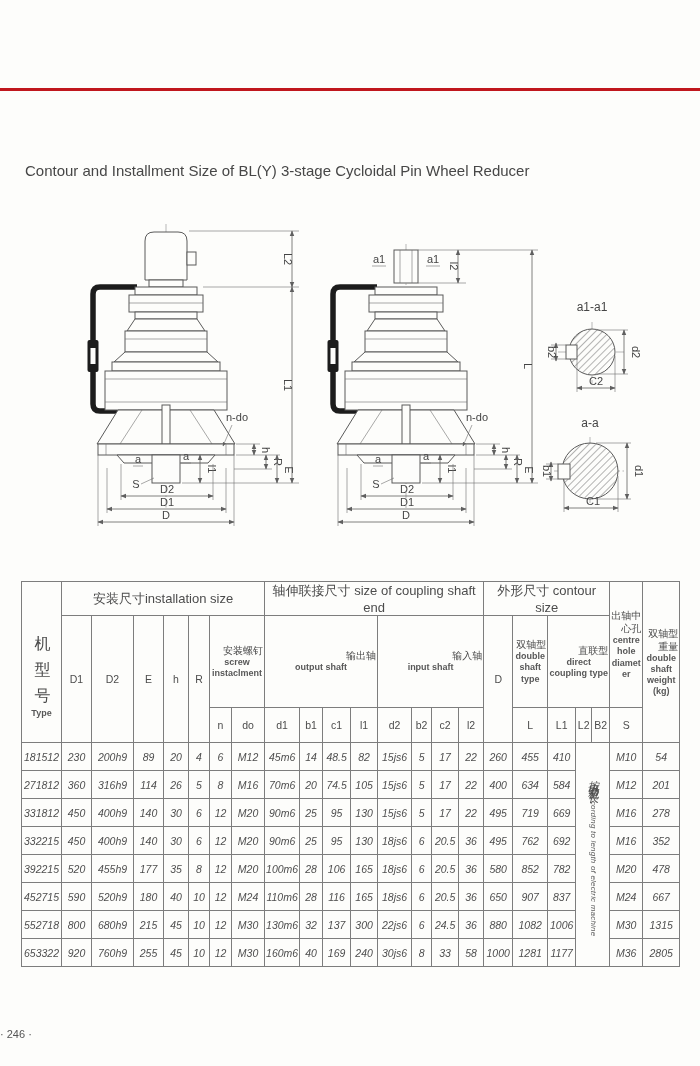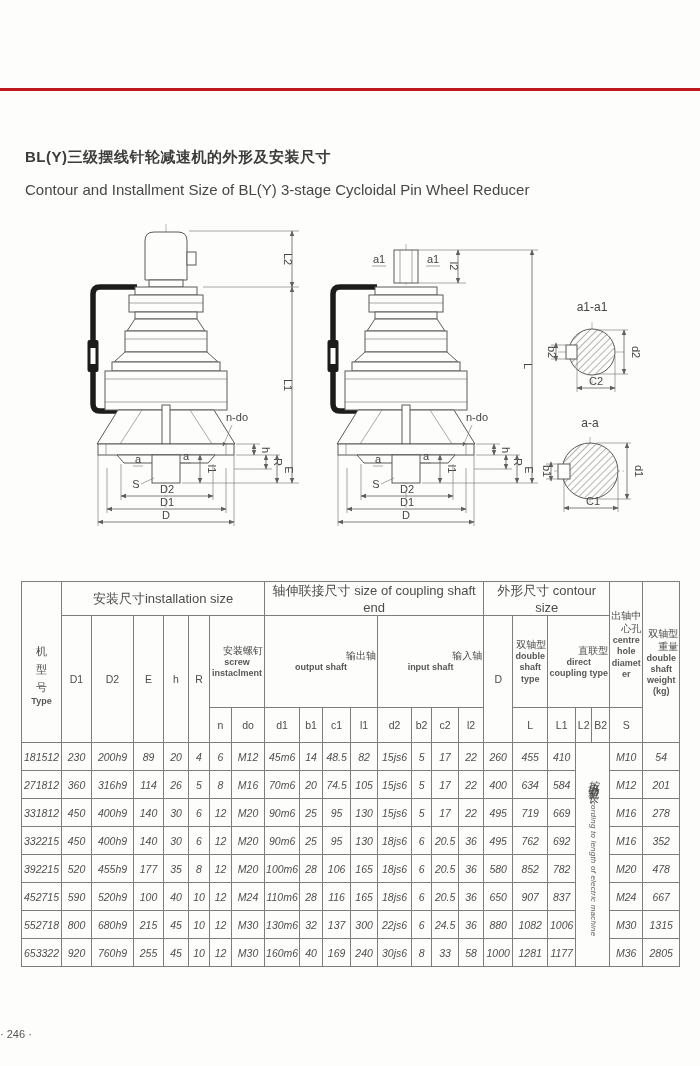--- a/index.html
+++ b/index.html
@@ -28,36 +28,35 @@
                padding:0 1px; font-weight:normal; overflow:hidden; }
   thead tr.rA { height:30px; }
   thead tr.rB { height:92px; }
   thead tr.rC { height:35px; }
   tbody tr { height:28px;font-style:italic; }
   .hz  { font-size:13px; color:#4c4c4c; }
   .he  { font-size:9px; color:#585858; display:block; line-height:1.25; word-wrap:break-word;font-weight:bold; }
   .hz1 { font-size:10px; display:block; line-height:1.3;text-align:right; }
   .sub { font-size:10.5px; color:#4c4c4c; }
   tbody td { font-size:10.5px; color:#4e4e4e; }
-  .typestack { display:inline-block; width:14px; word-break:break-all; font-size:11px; line-height:1.6;margin-top:27px; }
+  .typestack { display:inline-block; width:14px; word-break:break-all; font-size:16px; line-height:1.6;margin-top:27px; }
   .merged-note { background:#fdfdfb; }
   .vnote { writing-mode:vertical-rl; text-orientation:mixed; display:inline-block; max-height:222px; }
   .vzh { font-size:11px; letter-spacing:3px; color:#4a4a4a; }
   .ven { font-size:8px; letter-spacing:.2px; color:#5c5c5c; }
   .pageno { position:absolute; left:0; top:1028px; width:700px; text-align:left;
             font-size:11px; color:#555; }
 </style>
 </head>
 <body>
 
 <div class="page">
   <div class="top-rule"></div>
 
   <div class="titles">
-    <div class="t-zh">BL(Y)三级摆线针轮减速机的外形及安装尺寸</div>
     <div class="t-en">Contour and Installment Size of BL(Y) 3-stage Cycloidal Pin Wheel Reducer</div>
   </div>
 
   <svg class="draw" width="700" height="315" viewBox="0 218 700 315">
     <defs>
       <marker id="ar" viewBox="0 0 10 10" refX="9" refY="5" markerWidth="7" markerHeight="7" orient="auto-start-reverse">
         <path d="M0,1 L10,5 L0,9 z" fill="#5f5f5f"></path>
       </marker>
       <pattern id="hatch" width="5" height="5" patternUnits="userSpaceOnUse" patternTransform="rotate(45)">
         <rect width="5" height="5" fill="#fdfdfb"></rect>
@@ -465,21 +464,21 @@
           <td>580</td>
           <td>852</td>
           <td>782</td>
           <td>M20</td>
           <td>478</td>
         </tr>
         <tr>
           <td>452715</td>
           <td>590</td>
           <td>520h9</td>
-          <td>100</td>
+          <td>180</td>
           <td>40</td>
           <td>10</td>
           <td>12</td>
           <td>M24</td>
           <td>110m6</td>
           <td>28</td>
           <td>116</td>
           <td>165</td>
           <td>18js6</td>
           <td>6</td>

